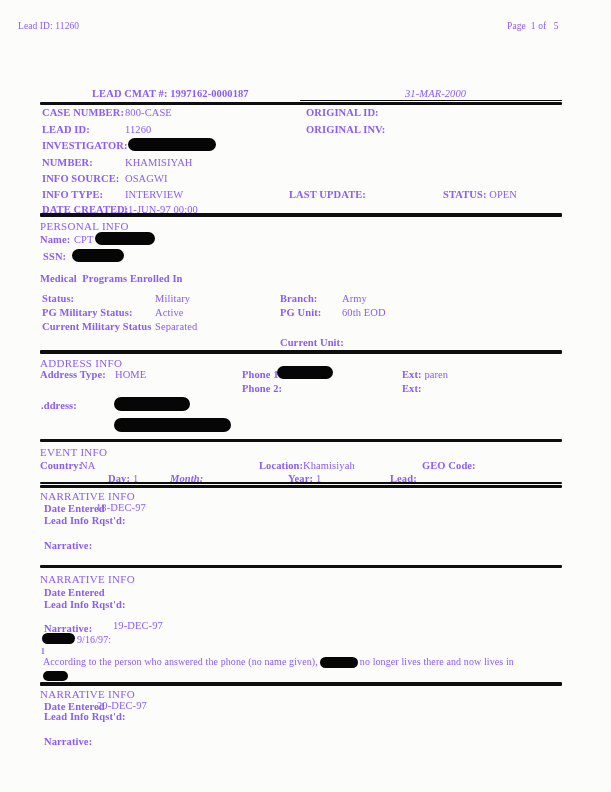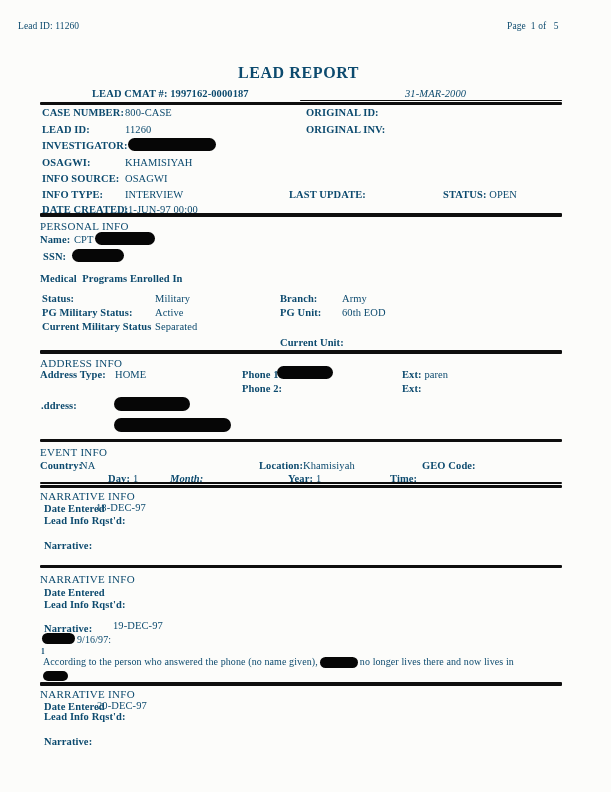--- a/index.html
+++ b/index.html
@@ -1,18 +1,18 @@
 <!DOCTYPE html>
 <html><head>
 <meta charset="utf-8">
 <style>
   html,body{margin:0;padding:0;background:#e8e8e6;}
   .page{
     position:relative;width:611px;height:792px;margin:0 auto;
-    background:#fcfcfa;color:#0c4a6e;
+    background:#fcfcfa;color:#8b5cf6;
     font-family:"Liberation Serif", serif;
     overflow:hidden;
   }
   .t{position:absolute;font-size:10.5px;line-height:1.12;white-space:pre;letter-spacing:0.1px;}
   .sm{font-size:9.5px;}
   .b{font-weight:bold;}
   .hd{font-weight:normal;font-size:11px;letter-spacing:0.3px;}
   .title{position:absolute;left:0;right:14px;text-align:center;font-weight:bold;font-size:16px;letter-spacing:0.6px;}
   .nar{font-size:10px;}
   .hr{position:absolute;background:#0e0e0e;border-radius:1px;}
@@ -21,39 +21,38 @@
   .tiny{font-size:7.5px;font-weight:bold;}
 </style>
 </head>
 <body>
 
 <div class="page">
 
   <div class="t sm" style="left:18px;top:21px;">Lead ID: 11260</div>
   <div class="t sm" style="left:507px;top:21px;">Page  1 of   5</div>
 
-  <div class="title" style="top:64px;">LEAD REPORT</div>
 
   <div class="t b" style="left:92px;top:88px;"><span>LEAD CMAT #:</span> <span>1997162-0000187</span></div>
   <div class="t" style="left:405px;top:88px;font-style:italic;">31-MAR-2000</div>
   <div class="hr" style="left:300px;top:100px;width:262px;height:1.4px;"></div>
   <div class="hr" style="left:40px;top:102px;width:522px;height:3px;"></div>
 
   <div class="t b" style="left:42px;top:107px;">CASE NUMBER:</div>
   <div class="t" style="left:125px;top:107px;">800-CASE</div>
   <div class="t b" style="left:306px;top:107px;">ORIGINAL ID:</div>
 
   <div class="t b" style="left:42px;top:124px;">LEAD ID:</div>
   <div class="t" style="left:125px;top:124px;">11260</div>
   <div class="t b" style="left:306px;top:124px;">ORIGINAL INV:</div>
 
   <div class="t b" style="left:42px;top:140px;">INVESTIGATOR:</div>
   <div class="redact" style="left:128px;top:138px;width:88px;height:13px;"></div>
 
-  <div class="t b" style="left:42px;top:157px;">OSAGWI:</div>
+  <div class="t b" style="left:42px;top:157px;">NUMBER:</div>
   <div class="t" style="left:125px;top:157px;">KHAMISIYAH</div>
 
   <div class="t b" style="left:42px;top:173px;">INFO SOURCE:</div>
   <div class="t" style="left:125px;top:173px;">OSAGWI</div>
 
   <div class="t b" style="left:42px;top:189px;">INFO TYPE:</div>
   <div class="t" style="left:125px;top:189px;">INTERVIEW</div>
   <div class="t b" style="left:289px;top:189px;">LAST UPDATE:</div>
   <div class="t" style="left:443px;top:189px;"><span class="b">STATUS:</span> <span>OPEN</span></div>
 
@@ -110,21 +109,21 @@
   <div class="t" style="left:80px;top:460px;">NA</div>
   <div class="t b" style="left:259px;top:460px;">Location:</div>
   <div class="t" style="left:303px;top:460px;">Khamisiyah</div>
   <div class="t b" style="left:422px;top:460px;">GEO Code:</div>
 
   <div class="t b" style="left:108px;top:473px;">Day:</div>
   <div class="t" style="left:133px;top:473px;">1</div>
   <div class="t b" style="left:170px;top:473px;font-style:italic;">Month:</div>
   <div class="t b" style="left:288px;top:473px;">Year:</div>
   <div class="t" style="left:316px;top:473px;">1</div>
-  <div class="t b" style="left:390px;top:473px;">Time:</div>
+  <div class="t b" style="left:390px;top:473px;">Lead:</div>
 
   <div class="hr" style="left:40px;top:482px;width:522px;height:1.5px;"></div>
   <div class="hr" style="left:40px;top:485px;width:522px;height:3px;"></div>
 
   <div class="t hd" style="left:40px;top:490px;">NARRATIVE INFO</div>
   <div class="t b" style="left:44px;top:503px;">Date Entered</div>
   <div class="t" style="left:96px;top:502px;">18-DEC-97</div>
   <div class="t b" style="left:44px;top:515px;">Lead Info Rqst'd:</div>
   <div class="t b" style="left:44px;top:540px;">Narrative:</div>
 

